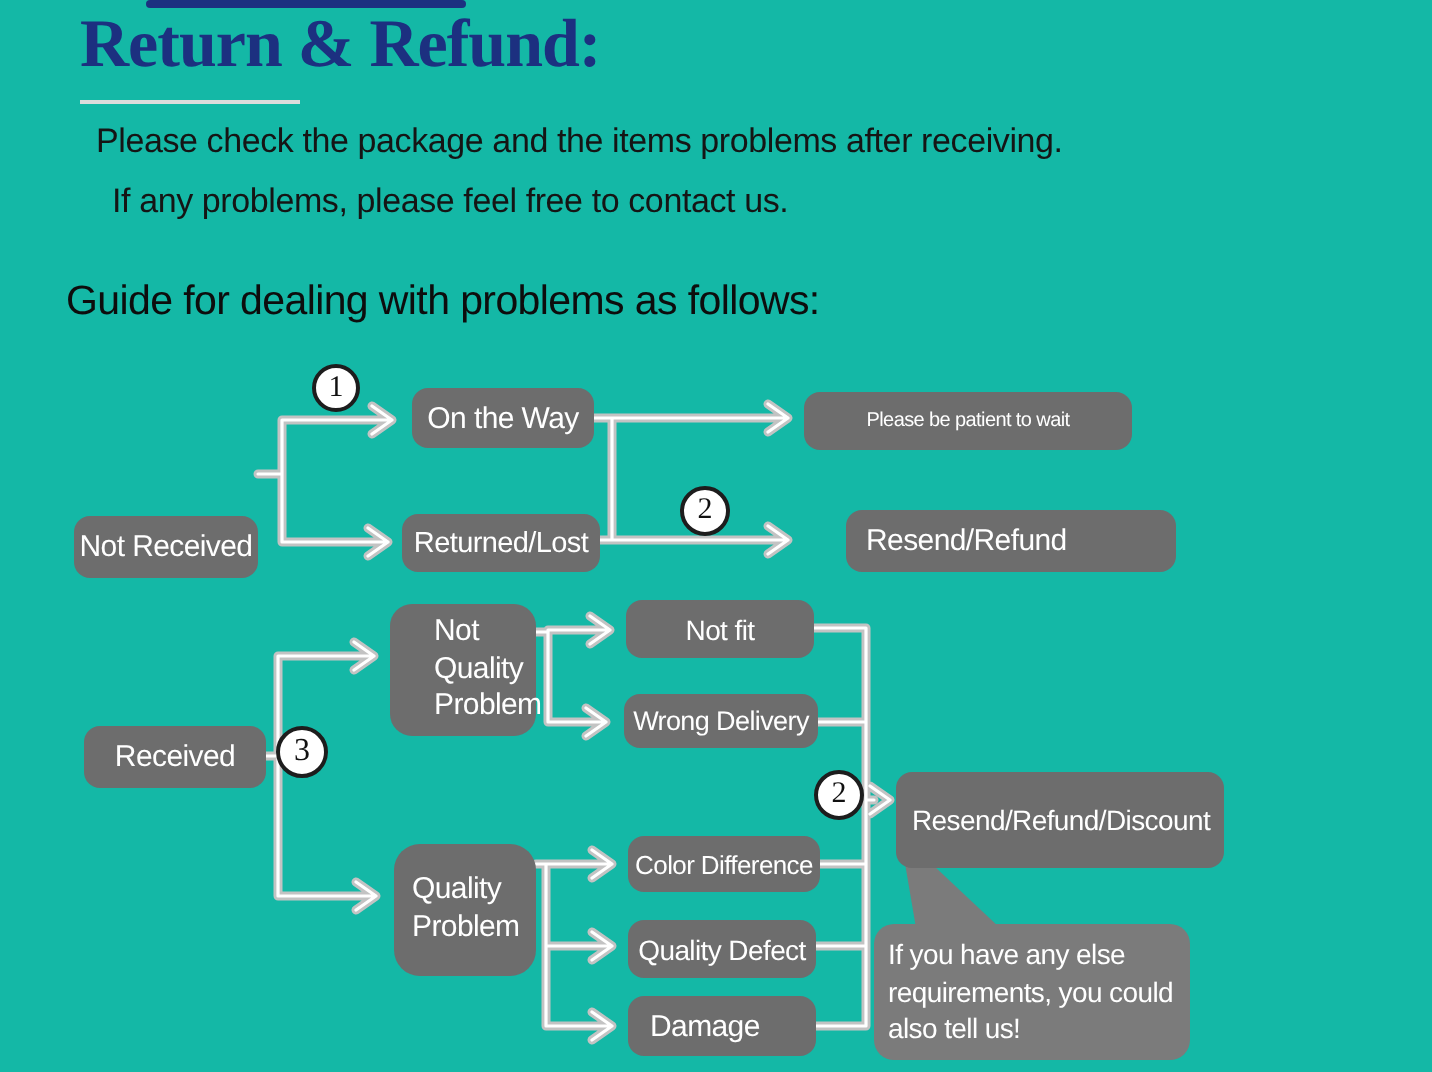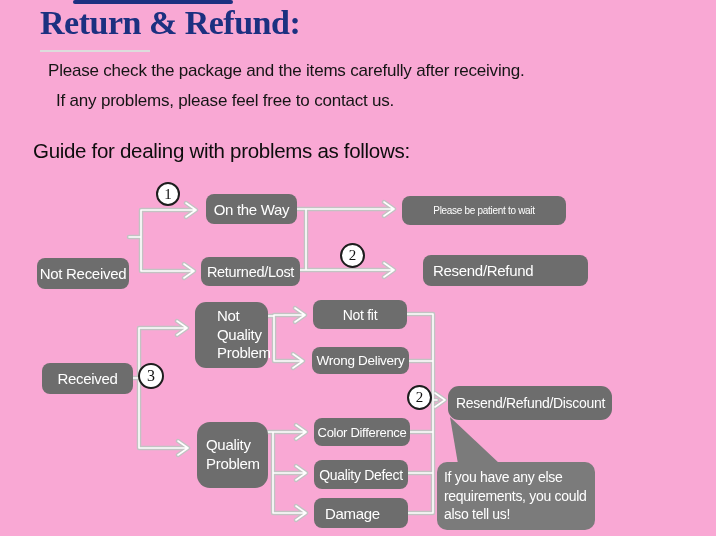--- a/index.html
+++ b/index.html
@@ -1,17 +1,17 @@
 <!DOCTYPE html>
 <html><head>
 <meta charset="utf-8">
 <style>
   html,body { margin:0; padding:0; background:#ffffff; }
   .canvas {
-    position:relative; width:716px; height:536px; background:#f9a8d4;
+    position:relative; width:716px; height:536px; background:#14b8a6;
     font-family:"Liberation Sans", sans-serif; overflow:hidden;
   }
   .top-streak {
     position:absolute; left:73px; top:0; width:160px; height:4px;
     background:#1c3080; border-radius:2px;
   }
   .title {
     position:absolute; left:40px; top:4px; margin:0;
     font-family:"Liberation Serif", serif; font-weight:bold;
     font-size:34px; color:#1c3080; letter-spacing:-0.5px; white-space:nowrap;
@@ -52,21 +52,21 @@
   }
 </style>
 </head>
 <body>
 
 <div class="canvas">
 
   <div class="top-streak"></div>
   <h1 class="title">Return &amp; Refund:</h1>
   <div class="title-underline"></div>
-  <p class="intro intro1">Please check the package and the items carefully after receiving.</p>
+  <p class="intro intro1">Please check the package and the items problems after receiving.</p>
   <p class="intro intro2">If any problems, please feel free to contact us.</p>
   <h2 class="guide">Guide for dealing with problems as follows:</h2>
 
   <svg class="connectors" width="716" height="536" viewBox="0 0 716 536">
     <defs>
       <path id="connPaths" d="
         M129,237 L141,237
         M141,210 L141,271
         M141,210 L194,210  M186,203 L196,210 L186,217
         M141,271 L192,271  M184,264 L194,271 L184,278
@@ -138,21 +138,21 @@
   </div>
   <div class="node" style="left:314px; top:418px; width:96px; height:28px; font-size:13px;">
     <span>Color Difference</span>
   </div>
   <div class="node" style="left:314px; top:460px; width:94px; height:29px; font-size:14px;">
     <span>Quality Defect</span>
   </div>
   <div class="node align-left" style="left:314px; top:498px; width:94px; height:30px; font-size:15px; padding-left:11px;">
     <span>Damage</span>
   </div>
-  <div class="node align-left" style="left:448px; top:386px; width:164px; height:34px; font-size:14px; padding-left:8px;border-radius:11px;">
+  <div class="node align-left" style="left:448px; top:386px; width:164px; height:48px; font-size:14px; padding-left:8px;">
     <span>Resend/Refund/Discount</span>
   </div>
 
   <div class="bubble" style="left:437px; top:462px; width:158px; height:68px; font-size:14px; padding-left:7px;">
     <span>If you have any else</span>
     <span>requirements, you could</span>
     <span>also tell us!</span>
   </div>
 
   <div class="step" style="left:156px; top:182px; width:24px; height:24px; font-size:15px;">

